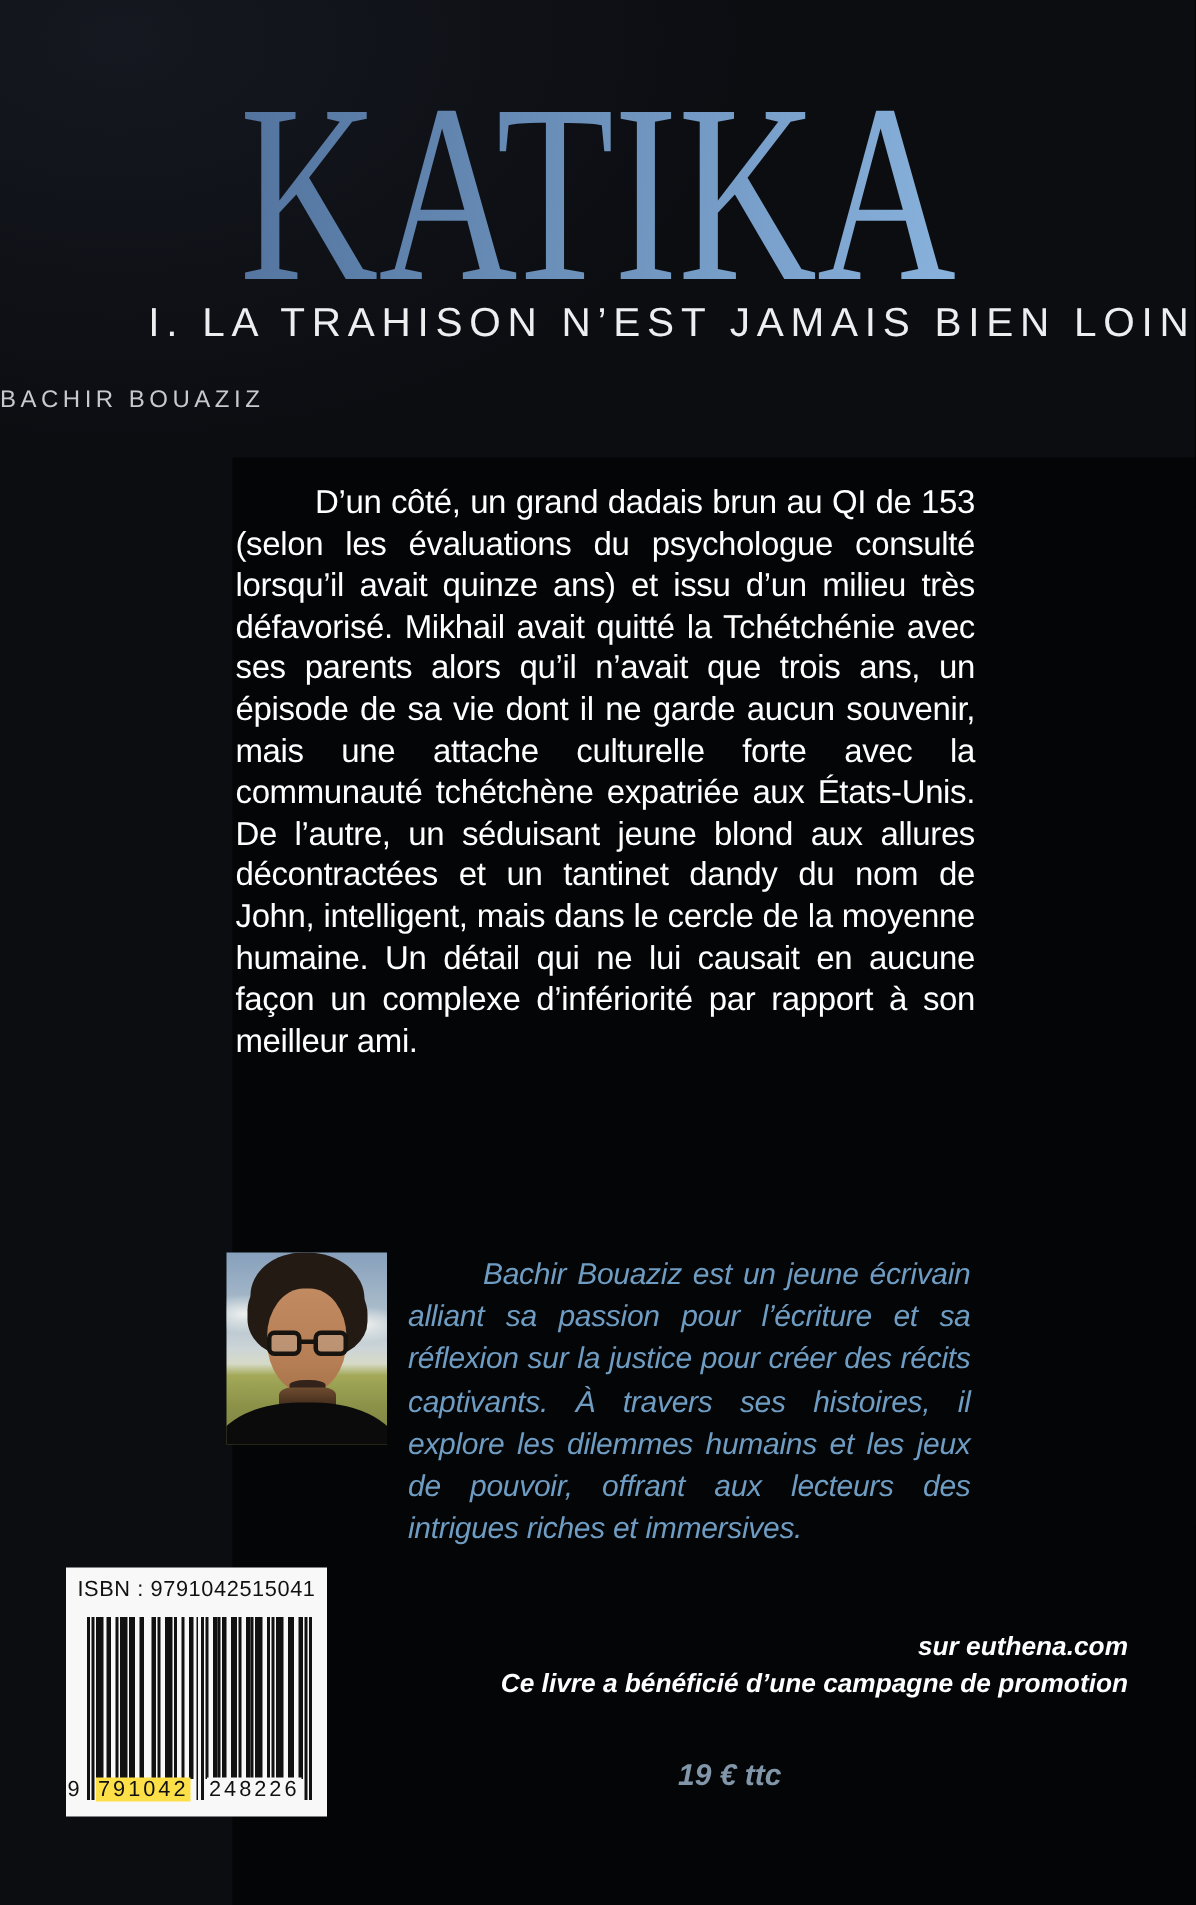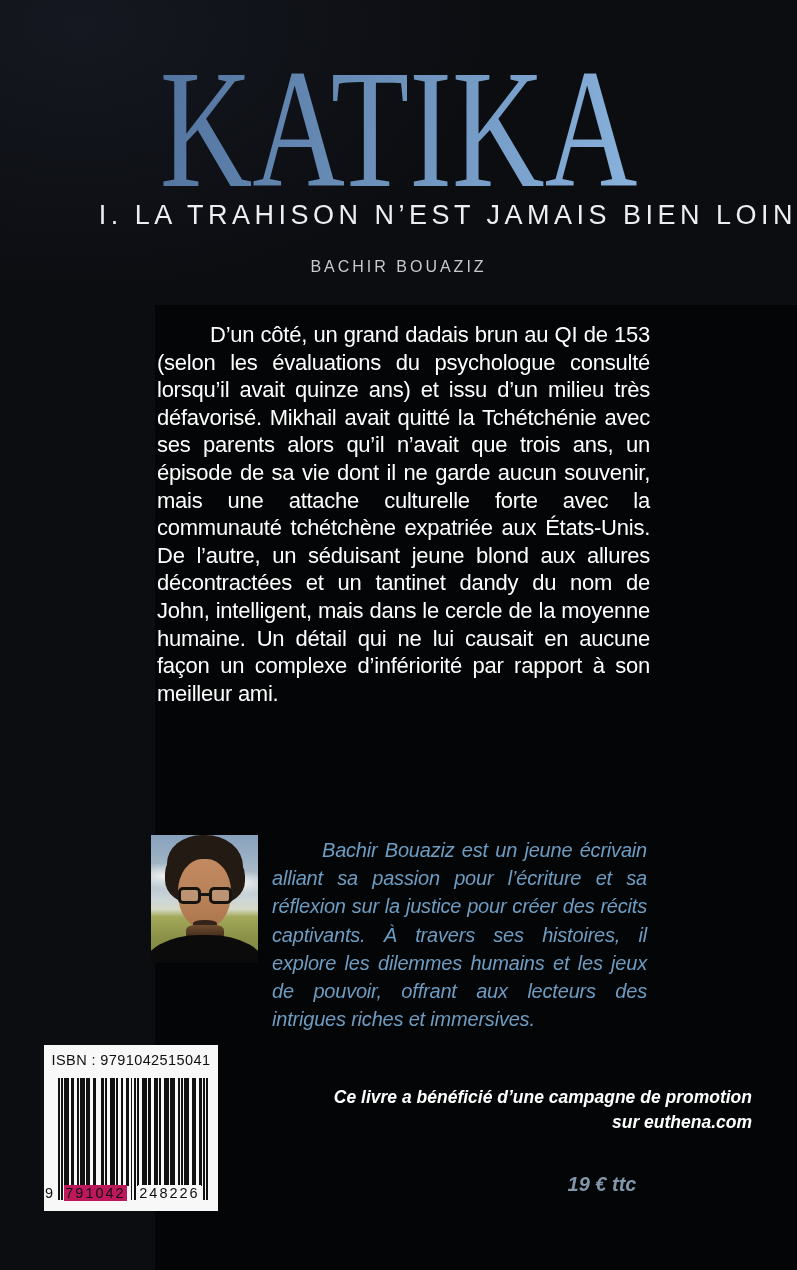--- a/index.html
+++ b/index.html
@@ -28,21 +28,21 @@
     -webkit-background-clip:text; background-clip:text; color:transparent;
     white-space:nowrap;
   }
   .subtitle {
     position:absolute; left:0; right:0; top:201px;
     text-align:right; color:#eceef0; font-size:27px; line-height:1.1;
     font-weight:400; letter-spacing:4.5px; white-space:nowrap;
   }
   .author {
     position:absolute; left:0; right:0; top:258px;
-    text-align:center; color:#c7c9cc; font-size:16px; letter-spacing:3px;
+    text-align:left; color:#c7c9cc; font-size:16px; letter-spacing:3px;
     font-weight:400; white-space:nowrap;
   }
 
   
   .synopsis {
     position:absolute; left:157px; top:321px; width:493px;
     color:#ffffff; font-size:22px; line-height:27.6px;
     text-align:justify; letter-spacing:-0.25px;
   }
   .synopsis p { text-indent:53px; }
@@ -96,32 +96,32 @@
   }
   .isbn-label {
     position:absolute; left:0; right:0; top:7px; text-align:center;
     color:#101010; font-size:14.5px; letter-spacing:0.4px; white-space:nowrap;
   }
   .bars { position:absolute; left:14px; top:33px; width:150px; height:124px; }
   .bar  { position:absolute; top:0; background:#111; height:108px; }
   .bar.guard { height:122px; }
   .ean-digits { position:absolute; left:14px; top:140px; width:150px; height:17px; font-size:14.5px; color:#101010; }
   .ean-digits .d0 { position:absolute; left:-13px; top:0; }
-  .ean-digits .g1 { position:absolute; left:6px;  top:0; width:63px; background:#be185d; text-align:center; letter-spacing:2px; }
+  .ean-digits .g1 { position:absolute; left:6px;  top:0; width:63px; background:#fde047; text-align:center; letter-spacing:2px; }
   .ean-digits .g2 { position:absolute; left:80px; top:0; width:63px; background:#f8f8f8; text-align:center; letter-spacing:2px; }
 
   
   .promo {
     position:absolute; right:45px; top:1085px; width:420px;
     text-align:right; color:#ffffff; font-size:17.5px; line-height:25px;
     font-weight:700; font-style:italic;
   }
   .price {
     position:absolute; right:45px; top:1173px; width:300px;
-    text-align:center; color:var(--price-color,#8196a9);
+    text-align:left; color:var(--price-color,#8196a9);
     font-size:20px; font-weight:700; font-style:italic;
   }
   .website {
     position:absolute; right:45px; top:1196px; width:400px;
     text-align:right; color:var(--site-color,#5189bd);
     font-size:23px; font-weight:700; font-style:italic; letter-spacing:0.3px;
   }
 </style>
 </head>
 <body>
@@ -212,19 +212,19 @@
         <div class="bar guard" style="left: 148.421px; width: 1.82895px;"></div>
       </div>
     <div class="ean-digits">
       <span class="d0">9</span>
       <span class="g1">791042</span>
       <span class="g2">248226</span>
     </div>
   </div>
 
   <div class="promo">
+    <div>sur euthena.com</div>
     <div>Ce livre a bénéficié d’une campagne de promotion</div>
-    <div>sur euthena.com</div>
   </div>
 
   <div class="price">19 € ttc</div>
 
 </div>
 
 </body></html>

